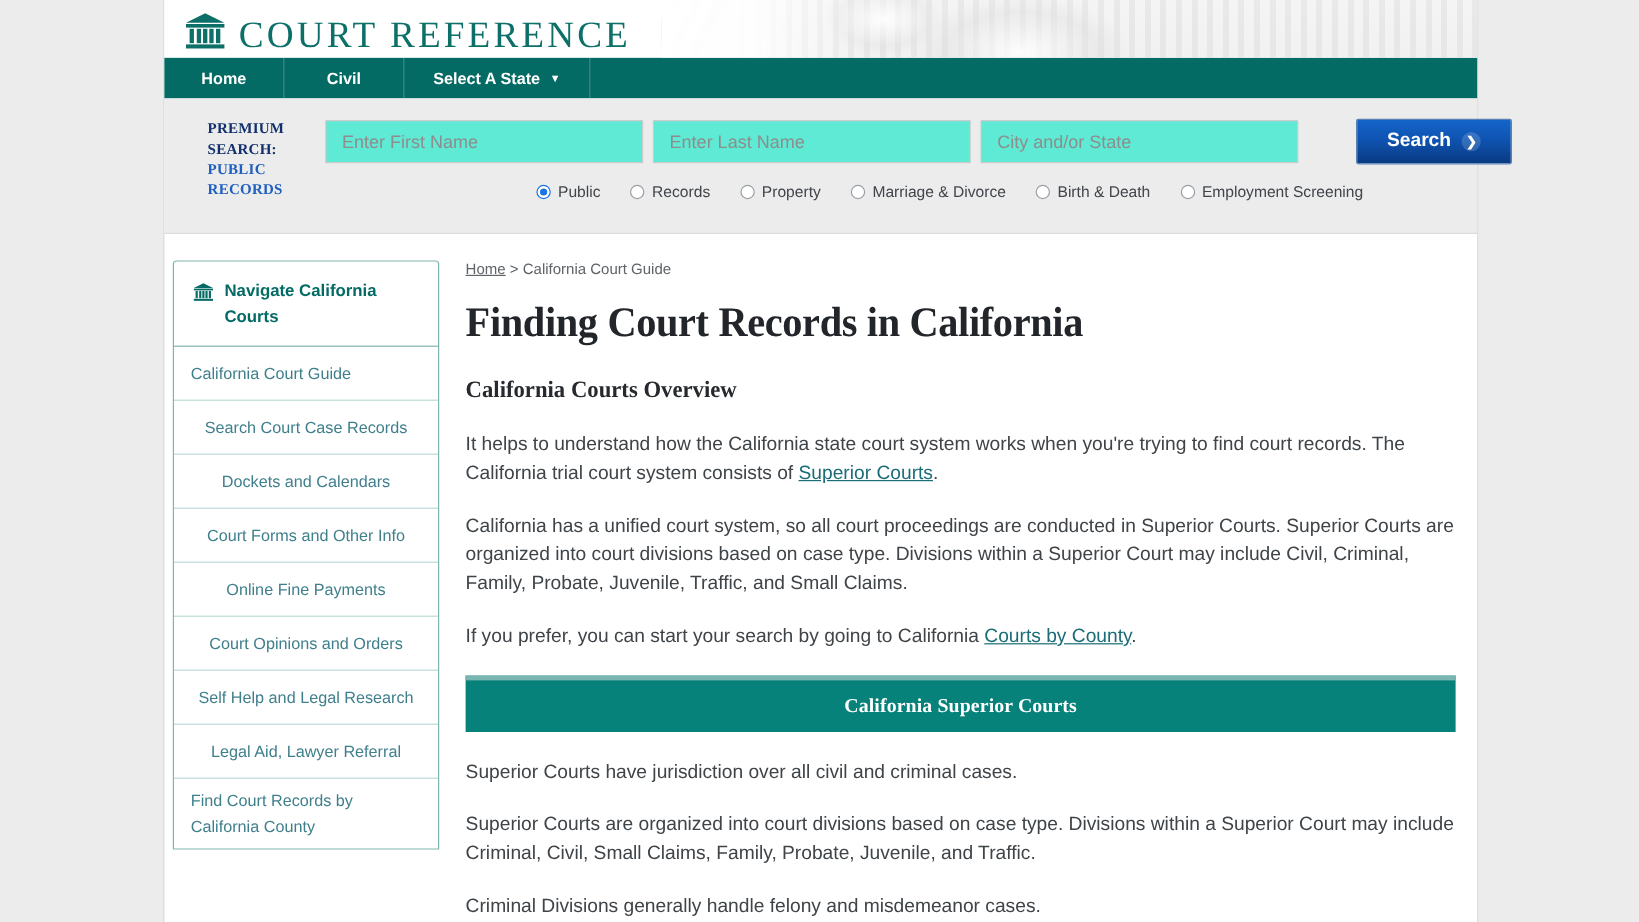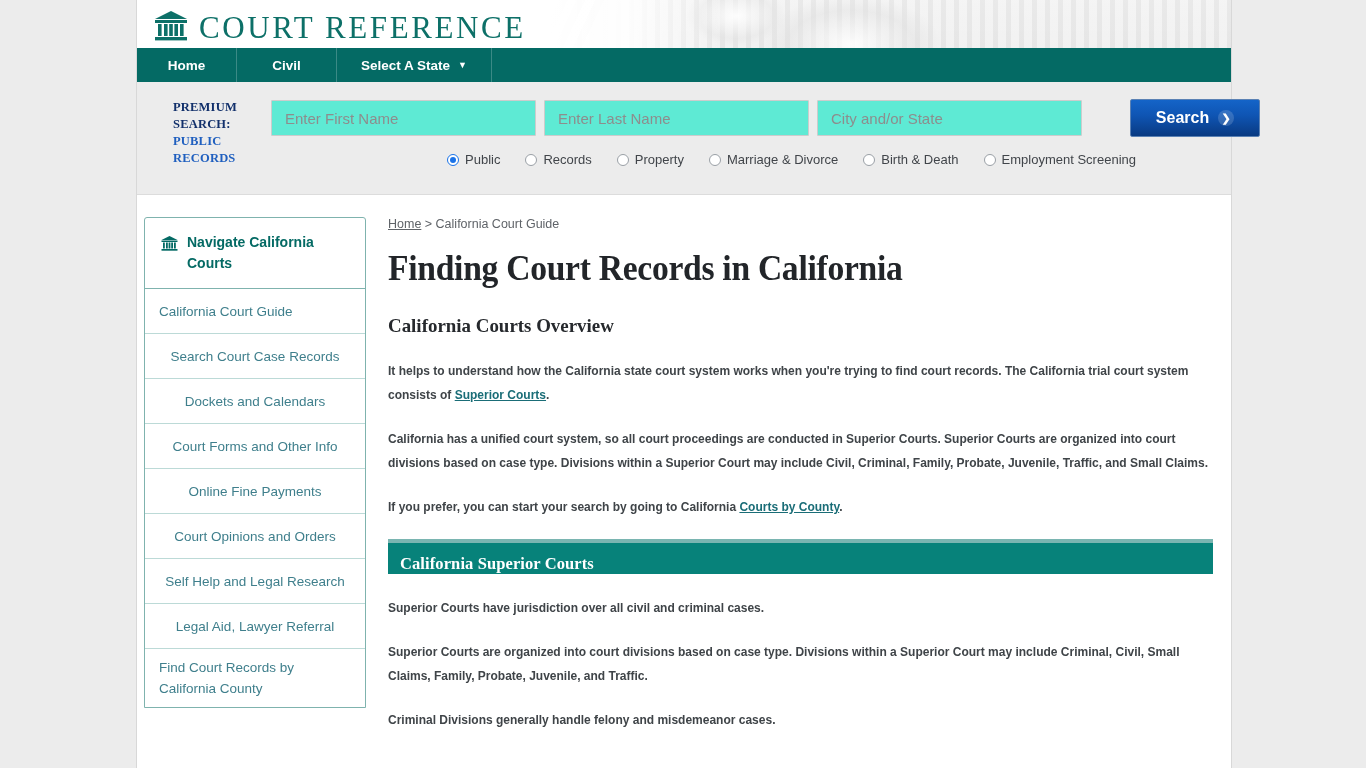--- a/index.html
+++ b/index.html
@@ -265,33 +265,33 @@
   h2.subhead {
     font-family: "Liberation Serif", serif;
     font-size: 19.5px;
     font-weight: bold;
     color: #26292d;
     margin-bottom: 22px;
     transform: scaleX(0.97);
     transform-origin: left center;
   }
   p.body {
-    font-size: 12px;
+    font-size: 16px;
     line-height: 24px;
     color: #3f4448;
     margin-bottom: 20px;
-    font-weight: bold;
   }
   p.body a { color: #1a6d77; text-decoration: underline; cursor: pointer; }
 
   .teal-bar {
     margin: 10px 0 22px 0;
     background: #07827a;
     border-top: 4px solid #7ab5b1;
-    padding: 11px 12px 0 12px;
+    padding: 11px 12px 12px 12px;
+    text-align: center;
   }
   .teal-bar span {
     font-family: "Liberation Serif", serif;
     font-size: 16.5px;
     font-weight: bold;
     color: #ffffff;
     letter-spacing: 0.1px;
   }
 </style>
 </head>

